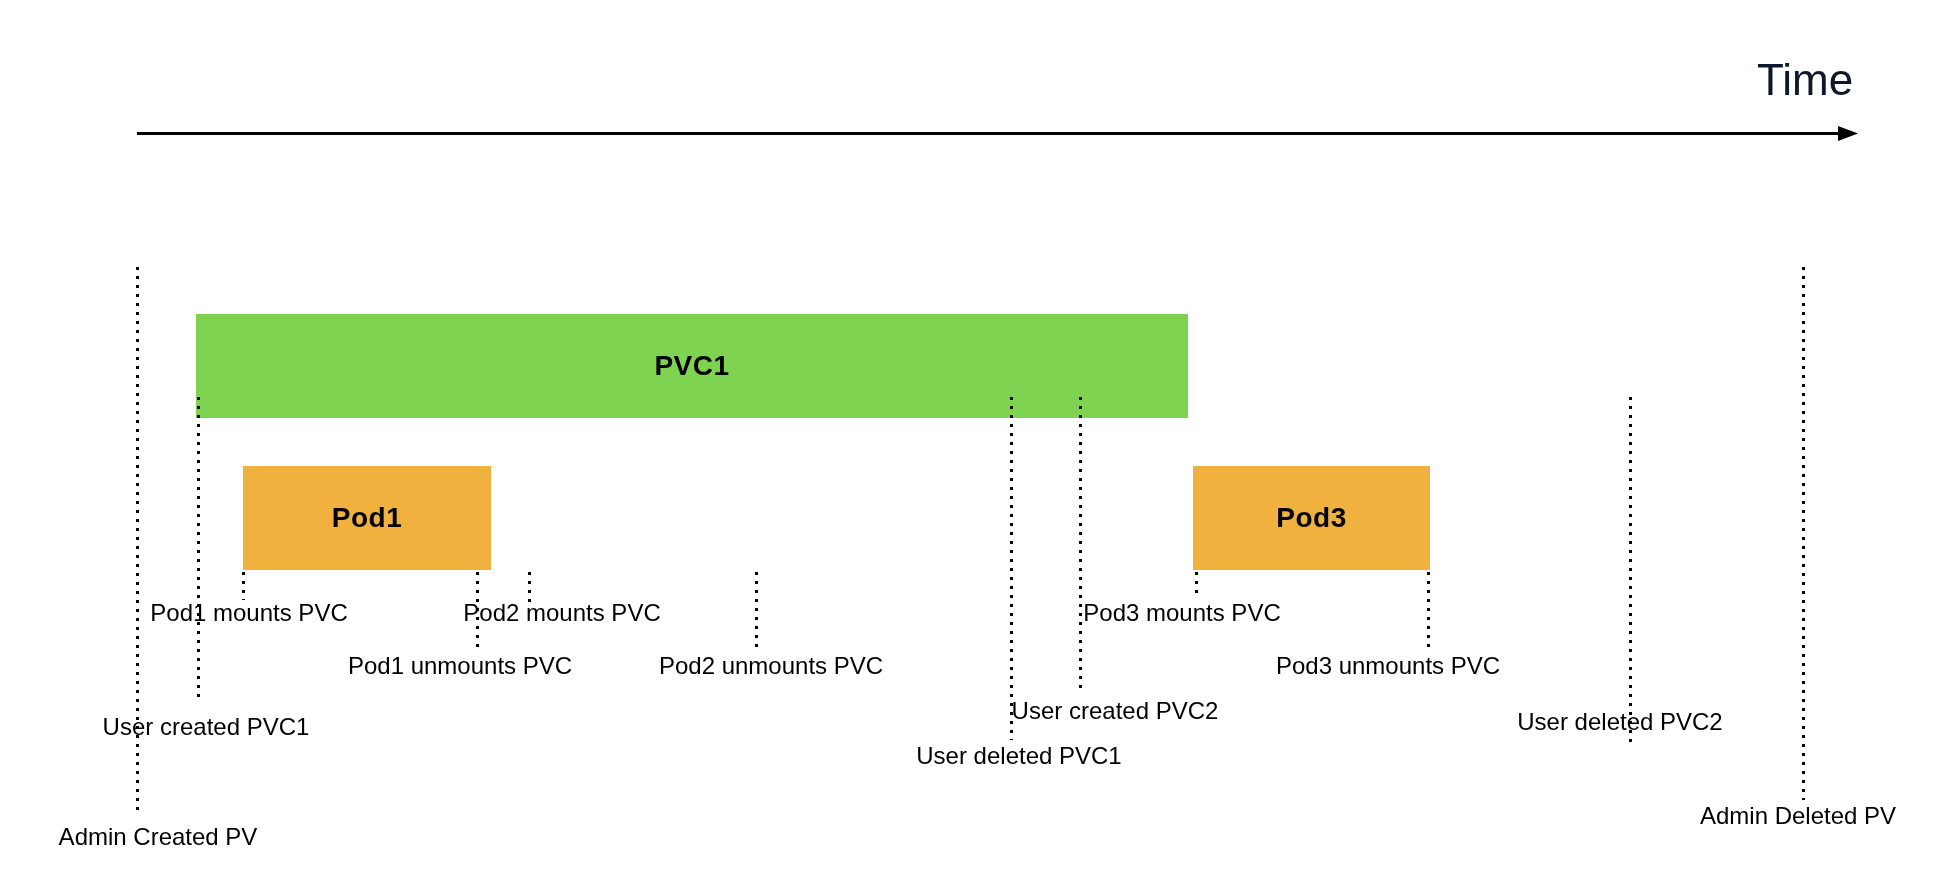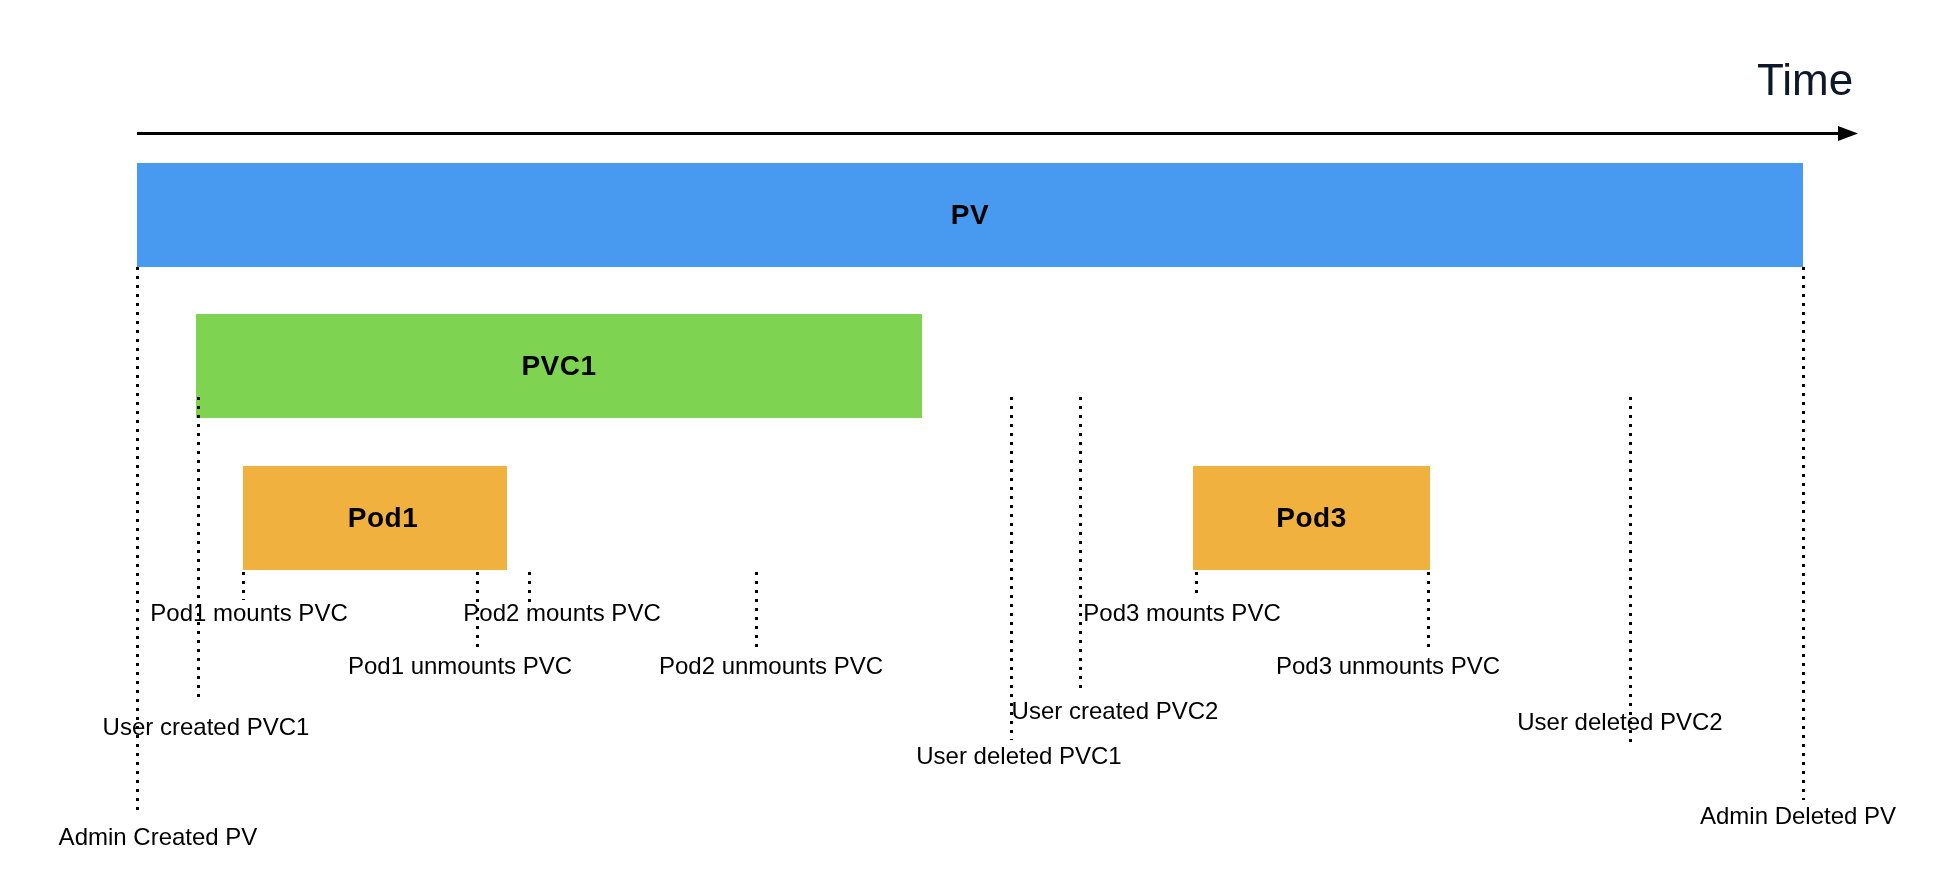--- a/index.html
+++ b/index.html
@@ -15,23 +15,23 @@
     position:absolute; left:137px; top:132px; width:1706px; height:3px; background:#000;
   }
   .axis-head {
     position:absolute; left:1838px; top:124px; width:20px; height:19px;
   }
   .bar {
     position:absolute; height:104px; display:flex; align-items:center; justify-content:center;
     font-size:28px; font-weight:bold; letter-spacing:0.5px;
   }
   .bar-pv   { left:137px;  top:163px; width:1666px; }
-  .bar-pvc1 { left:196px;  top:314px; width:726px;  }
+  .bar-pvc1 { left:196px;  top:314px; width:992px;  }
   .bar-pvc2 { left:1079px; top:314px; width:555px;  }
-  .bar-pod1 { left:243px;  top:466px; width:248px;padding-left:16px;  }
+  .bar-pod1 { left:243px;  top:466px; width:248px;  }
   .bar-pod2 { left:523px;  top:466px; width:241px;  }
   .bar-pod3 { left:1193px; top:466px; width:237px;  }
   .vline {
     position:absolute; width:3px;
     background-image:repeating-linear-gradient(to bottom, #000 0, #000 3px, transparent 3px, transparent 9px);
   }
   .l1  { left:136px;  top:267px; height:548px; }
   .l2  { left:197px;  top:397px; height:305px; }
   .l3  { left:242px;  top:572px; height:28px;  }
   .l4  { left:476px;  top:572px; height:76px;  }
@@ -64,23 +64,20 @@
 <body>
 
 <div class="stage">
 
   <div class="time-label">Time</div>
   <div class="axis-line"></div>
   <svg class="axis-head" viewBox="0 0 20 19">
     <path d="M0,2 L20,9.5 L0,17 Z" fill="#000"></path>
   </svg>
 
-  <div class="bar bar-pv" style="background-color: rgb(72, 154, 240);">
-    <span>PV</span>
-  </div>
   <div class="bar bar-pvc1" style="background-color: rgb(126, 211, 80);">
     <span>PVC1</span>
   </div>
   <div class="bar bar-pod1" style="background-color: rgb(240, 177, 62);">
     <span>Pod1</span>
   </div>
   <div class="bar bar-pod3" style="background-color: rgb(240, 177, 62);">
     <span>Pod3</span>
   </div>
 

